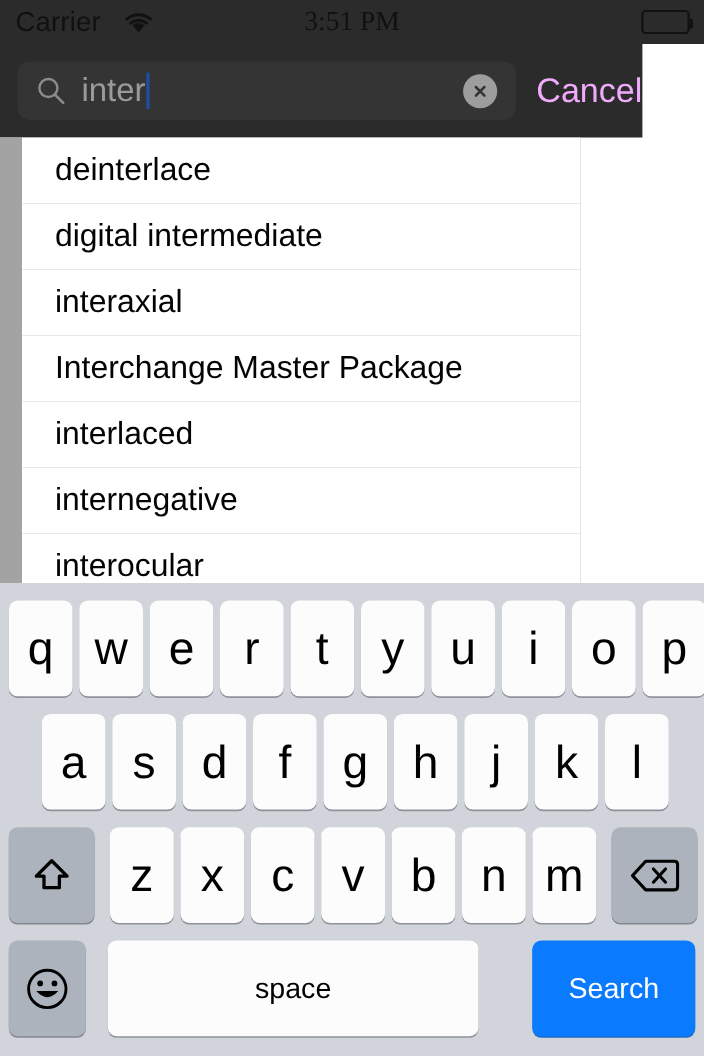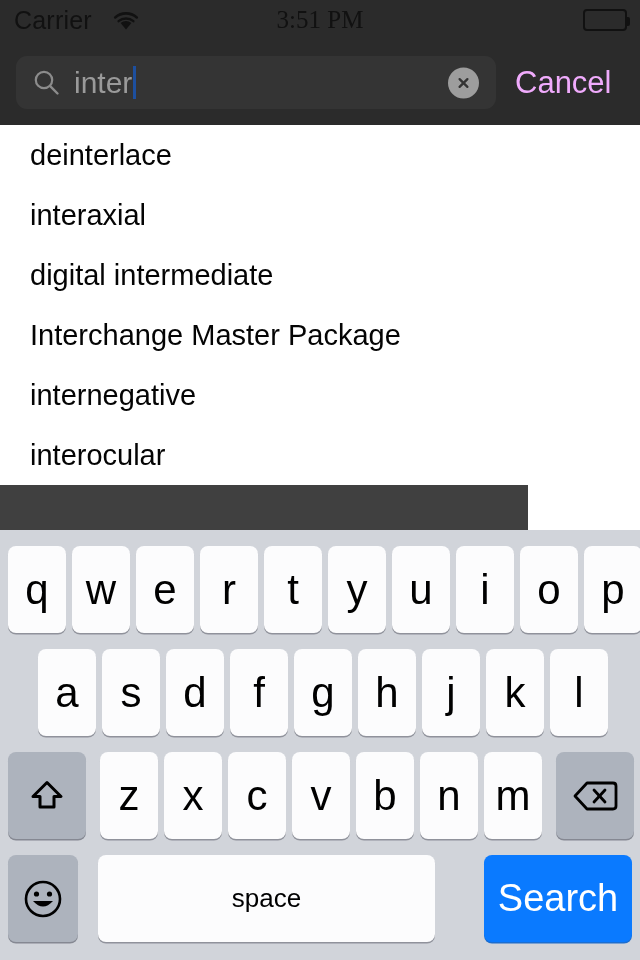--- a/index.html
+++ b/index.html
@@ -27,21 +27,21 @@
   .status-right{ margin-left:auto; margin-right:13px; display:flex; align-items:center; }
   .battery{ width:44px; height:22px; border:2px solid #111; border-radius:4px; position:relative; padding:2px; }
   .battery-fill{ height:100%; background:#111; border-radius:1px; }
   .battery-nub{
     position:absolute; right:-5px; top:6px; width:3px; height:9px;
     background:#111; border-radius:0 2px 2px 0;
   }
 
   
   .search-bar{
-    position:absolute; left:0; top:40px; width:640px; height:85px;
+    position:absolute; left:0; top:40px; width:584px; height:85px;
     background:#2b2b2b;
     display:flex; align-items:center;
   }
   .search-field{
     position:relative;
     margin-left:16px;
     width:480px; height:53px;
     background:#343434; border-radius:11px;
     display:flex; align-items:center;
   }
@@ -59,21 +59,21 @@
     width:31px; height:31px; border-radius:50%;
     background:#9d9d9d; display:flex; align-items:center; justify-content:center;
   }
   .cancel-btn{
     margin-left:19px; font-size:31px; color:#f0abfc; white-space:nowrap;
   }
 
   
   .results{
     position:absolute; left:0; top:125px; width:528px; height:405px;
-    background:#404040; overflow:hidden;
+    background:#a3a3a3; overflow:hidden;padding-left:20px;
   }
   .result-row{
     height:60px; display:flex; align-items:center; padding-left:30px;
     background:#ffffff;
   }
   .result-label{ font-size:29px; color:#040404; white-space:nowrap; }
 
   
   .keyboard{
     position:absolute; left:0; top:530px; width:640px; height:430px;
@@ -99,21 +99,21 @@
   .key.fn{
     background:#adb3bd;
     box-shadow:0 1.5px 0 rgba(124,128,137,.9);
   }
   .key.shift{ width:78px; }
   .key.backspace{ width:78px; }
   .key.num{ width:70px; font-size:30px; }
   .key.emoji{ width:70px; }
   .key.space{ flex:1; font-size:26px; }
   .key.search{
-    width:148px; background:#0a7aff; color:#ffffff; font-size:38px;
+    width:148px; background:#0a7aff; color:#ffffff; font-size:26px;
     box-shadow:0 1.5px 0 rgba(8,98,204,.9);
     margin-left:32px;
   }
   .spacer-sm{ width:8px; flex:none; }
   .spacer-md{ width:14px; flex:none; }
   .icon-svg{ display:block; }
 </style>
 </head>
 <body>
 
@@ -159,27 +159,30 @@
       </span>
     </div>
     <span class="cancel-btn">Cancel</span>
   </div>
 
   <div class="results">
     <div class="result-row">
       <span class="result-label">deinterlace</span>
     </div>
     <div class="result-row">
+      <span class="result-label">digital intermediate</span>
+    </div>
+    <div class="result-row">
       <span class="result-label">interaxial</span>
     </div>
     <div class="result-row">
-      <span class="result-label">digital intermediate</span>
-    </div>
-    <div class="result-row">
       <span class="result-label">Interchange Master Package</span>
+    </div>
+    <div class="result-row">
+      <span class="result-label">interlaced</span>
     </div>
     <div class="result-row">
       <span class="result-label">internegative</span>
     </div>
     <div class="result-row">
       <span class="result-label">interocular</span>
     </div>
   </div>
 
   <div class="keyboard">

